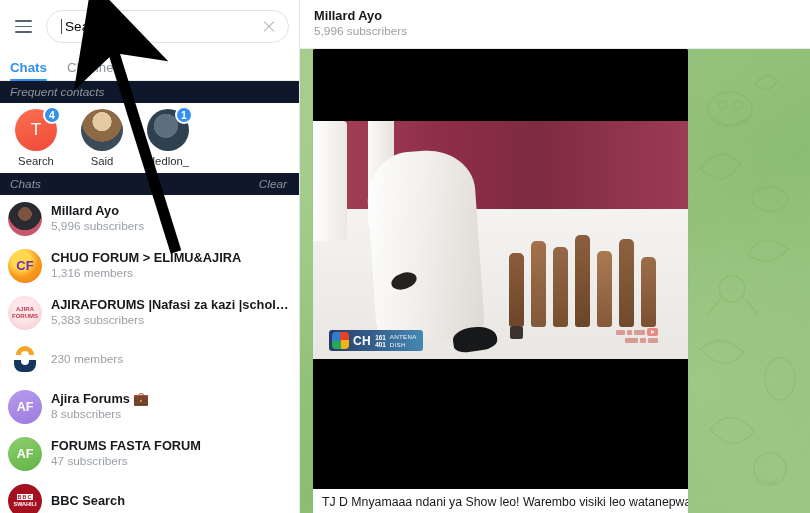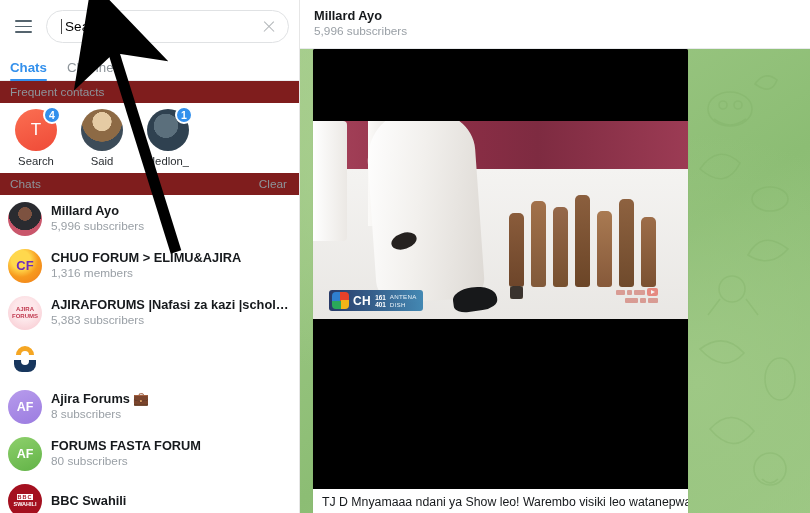--- a/index.html
+++ b/index.html
@@ -80,25 +80,25 @@
   }
   .tab.active { color: #3390ec; font-weight: 600; }
   .tab.active::after {
     content: ""; position: absolute;
     left: 0; right: 0; bottom: -1px; height: 2.5px;
     background: #3390ec; border-radius: 2px;
   }
 
   .section-head {
     height: 22px; min-height: 22px;
-    background: #7f1d1d;
+    background: #0f172a;
     display: flex; align-items: center;
     justify-content: space-between;
     padding: 0 12px 0 10px;
-    font-size: 11.8px; color: #8d949a;
+    font-size: 11.8px; color: #8d949a; font-style: italic;
   }
   .section-head .clear-link { color: #8d949a; cursor: pointer; }
 
   
   .freq {
     height: 70px; min-height: 70px;
     display: flex; align-items: flex-start;
     padding: 6px 0 0 8px; gap: 10px;
     background: #ffffff;
   }
@@ -187,21 +187,21 @@
     border-radius: 2px;
     box-shadow: 0 1px 1px rgba(0,0,0,.14);
     overflow: hidden;
   }
   .media { position: relative; width: 375px; height: 440px; background: #000; }
   .media .letterbox-top, .media .letterbox-bottom {
     position: absolute; left: 0; right: 0; background: #000;
   }
   .media .letterbox-top { top: 0; height: 72px; }
   .media .letterbox-bottom { bottom: 0; height: 130px; }
-  .stage { position: absolute; left: 0; right: 0; top: 72px; height: 198px; overflow: hidden; }
+  .stage { position: absolute; left: 0; right: 0; top: 72px; height: 238px; overflow: hidden; }
   .stage-floor {
     position: absolute; left: 0; right: 0; bottom: 0; height: 150px;
     background: linear-gradient(#f4f3f1, #e9e7e4);
   }
   .stage-back {
     position: absolute; left: 0; right: 0; top: 0; height: 95px;
     background: linear-gradient(90deg,#a8445c 0%, #8d2e46 35%, #7e2b41 60%, #9c3b54 100%);
   }
   .pillar {
     position: absolute; left: 0; top: 0; width: 34px; height: 120px;
@@ -376,50 +376,51 @@
 
       <div class="chat-row">
         <div class="chat-av" style="background:#ffffff">
           <svg width="30" height="30" viewBox="0 0 30 30">
             <path d="M6 10a9 9 0 0 1 18 0h-5a4 4 0 0 0-8 0z" fill="#f5a623"></path>
             <path d="M4 15h22v4a8 8 0 0 1-8 8h-6a8 8 0 0 1-8-8z" fill="#17365d"></path>
             <circle cx="15" cy="16" r="4" fill="#ffffff"></circle>
           </svg>
         </div>
         <div class="chat-text">
+          <div class="chat-sub">230 members</div>
         </div>
       </div>
 
       <div class="chat-row">
         <div class="chat-av" style="background:linear-gradient(160deg,#b79bec,#9b7ce0)">
           <span>AF</span>
         </div>
         <div class="chat-text">
           <div class="chat-title">Ajira Forums 💼</div>
           <div class="chat-sub">8 subscribers</div>
         </div>
       </div>
 
       <div class="chat-row">
         <div class="chat-av" style="background:linear-gradient(160deg,#8ed06c,#62b347)">
           <span>AF</span>
         </div>
         <div class="chat-text">
           <div class="chat-title">FORUMS FASTA FORUM</div>
-          <div class="chat-sub">80 subscribers</div>
+          <div class="chat-sub">47 subscribers</div>
         </div>
       </div>
 
       <div class="chat-row">
         <div class="chat-av" style="background:#a4101f;flex-direction:column;gap:1px;font-size:5.5px;line-height:6px">
           <span style="background:#fff;color:#a4101f;font-weight:900;padding:0 1px;letter-spacing:1px">BBC</span>
           <span style="font-size:5.5px;font-weight:700">SWAHILI</span>
         </div>
         <div class="chat-text">
-          <div class="chat-title">BBC Swahili</div>
+          <div class="chat-title">BBC Search</div>
           <div class="chat-sub"></div>
         </div>
       </div>
 
     </div>
   </div>
 
   <div class="right">
 
     <div class="chat-header">

